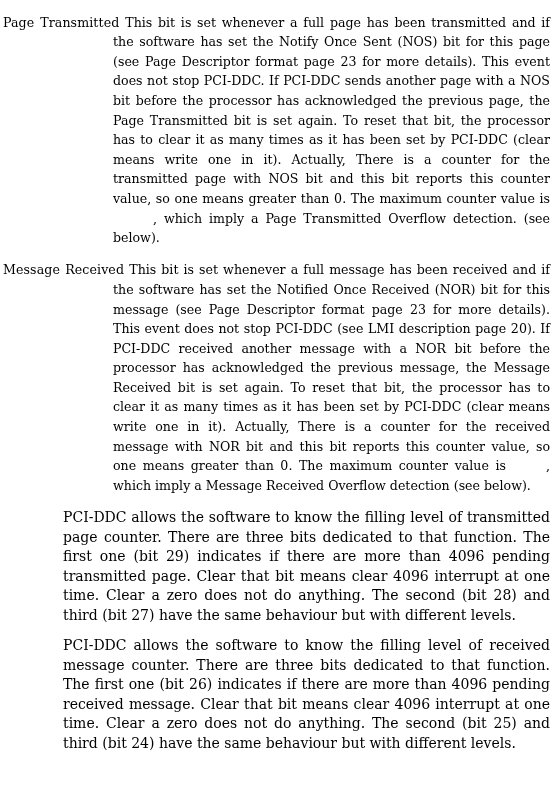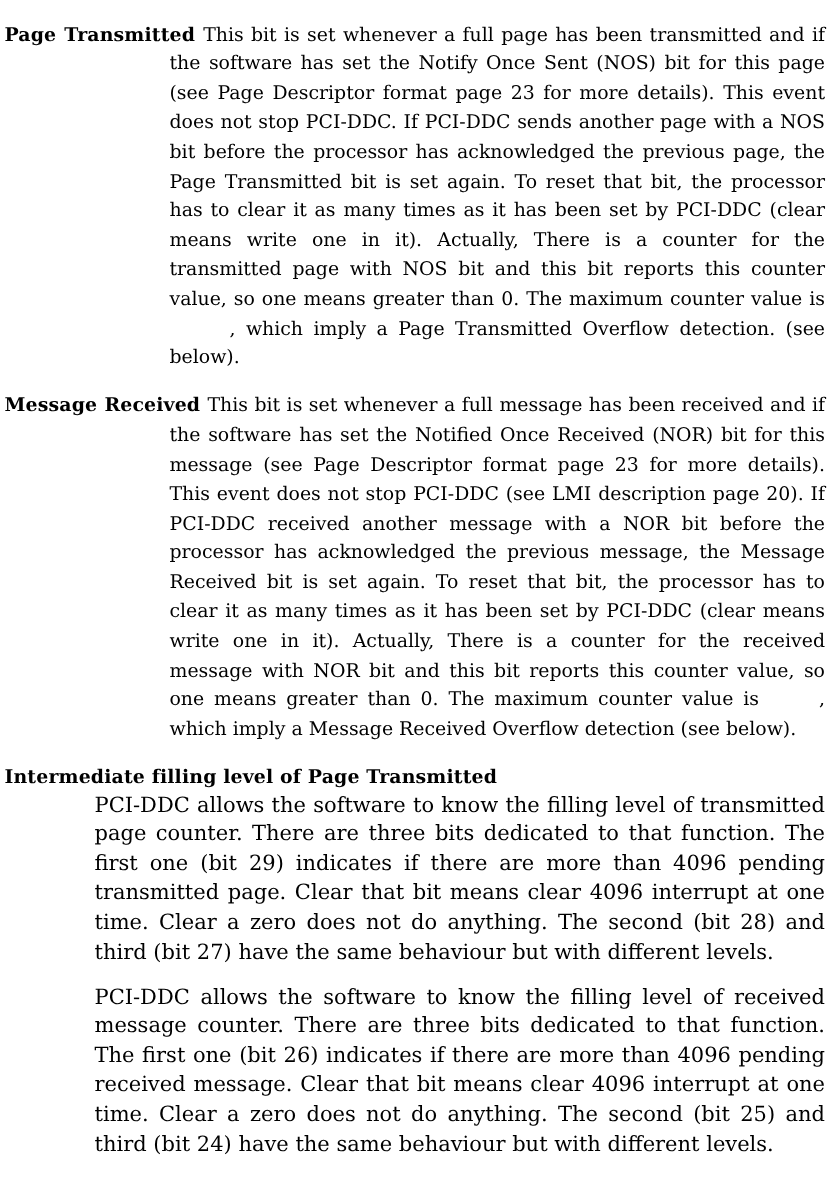--- a/index.html
+++ b/index.html
@@ -37,21 +37,21 @@
     text-justify: inter-word;
     font-size: 12.6px;
     line-height: 19.6px;
     
     padding-left: 110px;
     text-indent: -110px;
     hyphens: manual;
   }
 
   .dl-term {
-    font-weight: bold;
+    font-weight: normal;
     letter-spacing: 0.1px;
   }
 
   
   .hd-block {
     position: relative;
     margin: 0 0 10.5px 0;
     padding: 0 6px 0 3px;
   }
   .hd-term {
@@ -86,21 +86,20 @@
 
   <div class="dl-block">
     <p class="dl-body"><span class="dl-term">Page Transmitted </span><span>This bit is set whenever a full page has been transmitted and if the software has set the Notify Once Sent (NOS) bit for this page (see Page Descriptor format page 23 for more details). This event does not stop PCI-DDC. If PCI-DDC sends another page with a NOS bit before the processor has acknowledged the previous page, the Page Transmitted bit is set again. To reset that bit, the processor has to clear it as many times as it has been set by PCI-DDC (clear means write one in it). Actually, There is a counter for the transmitted page with NOS bit and this bit reports this counter value, so one means greater than 0. The maximum counter value is</span><span class="formula-gap"></span><span>, which imply a Page Transmitted Overflow detection. (see below).</span></p>
   </div>
 
   <div class="dl-block">
     <p class="dl-body"><span class="dl-term">Message Received </span><span>This bit is set whenever a full message has been received and if the software has set the Notified Once Received (NOR) bit for this message (see Page Descriptor format page 23 for more details). This event does not stop PCI-DDC (see LMI description page 20). If PCI-DDC received another message with a NOR bit before the processor has acknowledged the previous message, the Message Received bit is set again. To reset that bit, the processor has to clear it as many times as it has been set by PCI-DDC (clear means write one in it). Actually, There is a counter for the received message with NOR bit and this bit reports this counter value, so one means greater than 0. The maximum counter value is</span><span class="formula-gap"></span><span>, which imply a Message Received Overflow detection (see below).</span></p>
   </div>
 
   <div class="hd-block">
-    <span class="hd-term">Intermediate filling level of Page Transmitted</span>
     <span class="hd-body">PCI-DDC allows the software to know the filling level of transmitted page counter. There are three bits dedicated to that function. The first one (bit 29) indicates if there are more than 4096 pending transmitted page. Clear that bit means clear 4096 interrupt at one time. Clear a zero does not do anything. The second (bit 28) and third (bit 27) have the same behaviour but with different levels.</span>
   </div>
 
   <div class="hd-block">
     <span class="hd-body">PCI-DDC allows the software to know the filling level of received message counter. There are three bits dedicated to that function. The first one (bit 26) indicates if there are more than 4096 pending received message. Clear that bit means clear 4096 interrupt at one time. Clear a zero does not do anything. The second (bit 25) and third (bit 24) have the same behaviour but with different levels.</span>
   </div>
 
 </div>
 
 </body></html>

